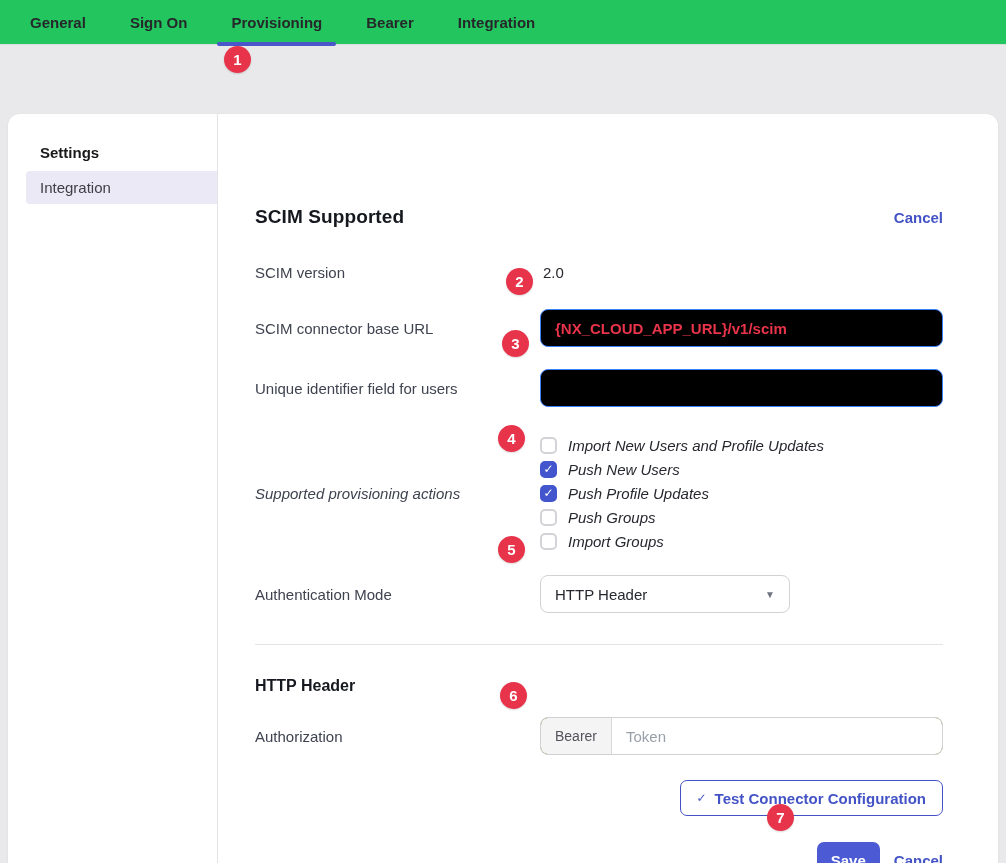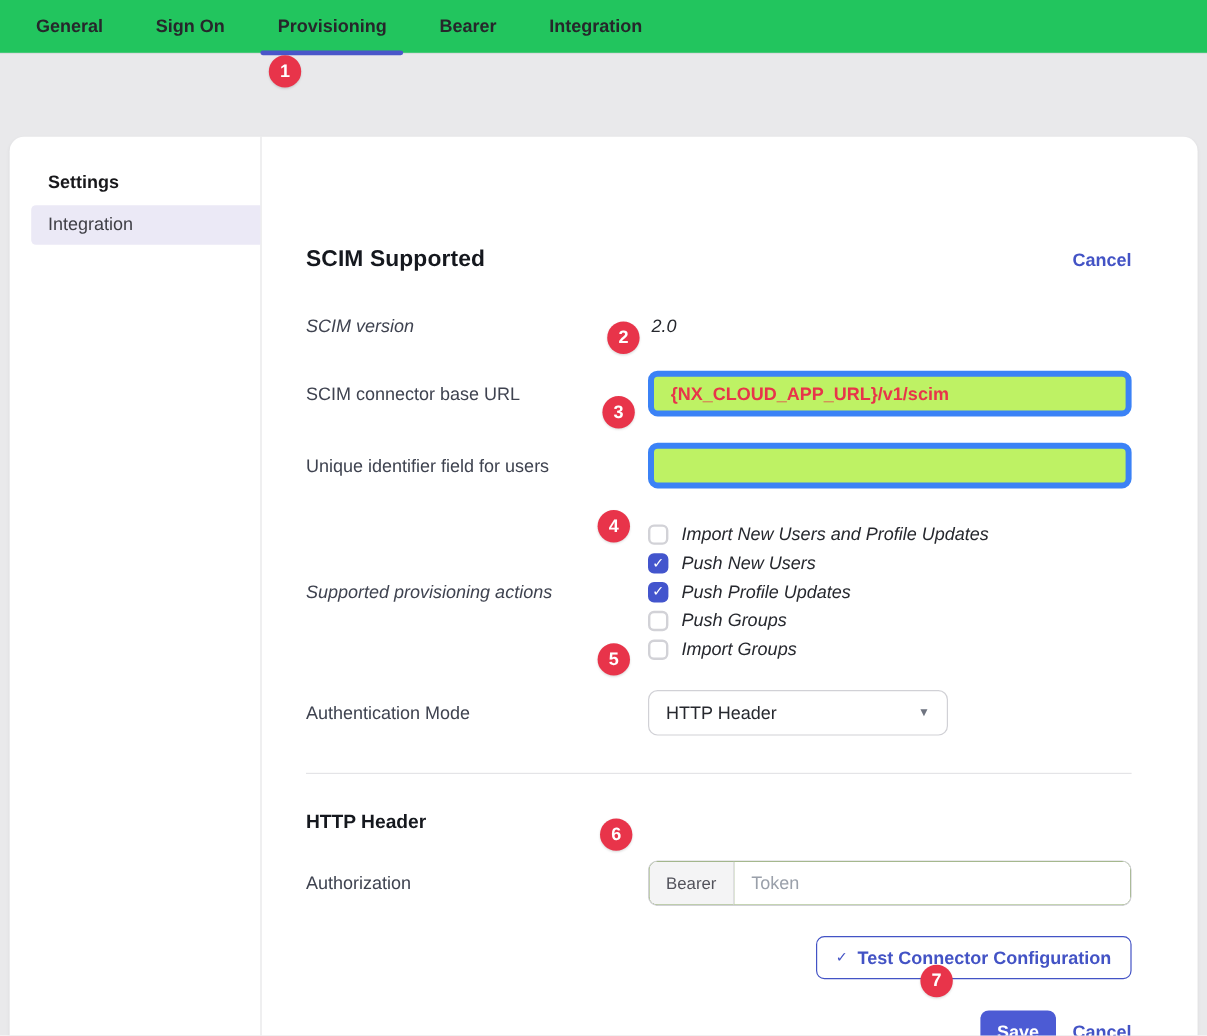--- a/index.html
+++ b/index.html
@@ -74,33 +74,33 @@
   .link {
     font-size: 15px; font-weight: 700; color: #4353c5;
     text-decoration: none; cursor: pointer; text-align: center;
   }
 
   .row { display: flex; align-items: center; }
   .row.top { align-items: center; font-style: italic; }
   .row-label { width: 285px; flex-shrink: 0; font-size: 15px; color: #3f4350; }
   .row-control { flex: 1; min-width: 0; }
 
-  .r-version { margin-top: 36px; font-style: italic; }
+  .r-version { margin-top: 36px; }
   .r-version .row-control { font-size: 15px; color: #26282e; padding-left: 3px; }
   .r-baseurl { margin-top: 28px; }
   .r-unique  { margin-top: 22px; }
   .r-actions { margin-top: 26px; }
   .r-auth    { margin-top: 22px; }
 
   .text-input {
     width: 100%; height: 38px;
-    border: 5px solid #3b82f6; border-radius: 8px;
+    border: 1px solid #3b82f6; border-radius: 8px;
     padding: 0 14px;
     font-family: inherit; font-size: 15px; color: #26282e;
-    background: #bef264; outline: none;
+    background: #000000; outline: none;
   }
   .text-input.url-red { color: #e8344a; font-weight: 700; font-size: 15px; }
   .text-input::placeholder { color: #9aa0aa; }
 
   
   .cb-row { display: flex; align-items: center; height: 24px; cursor: pointer; }
   .cb {
     width: 17px; height: 17px;
     border: 2px solid #d2d2d7; border-radius: 5px;
     background: #fff; margin-right: 11px;

